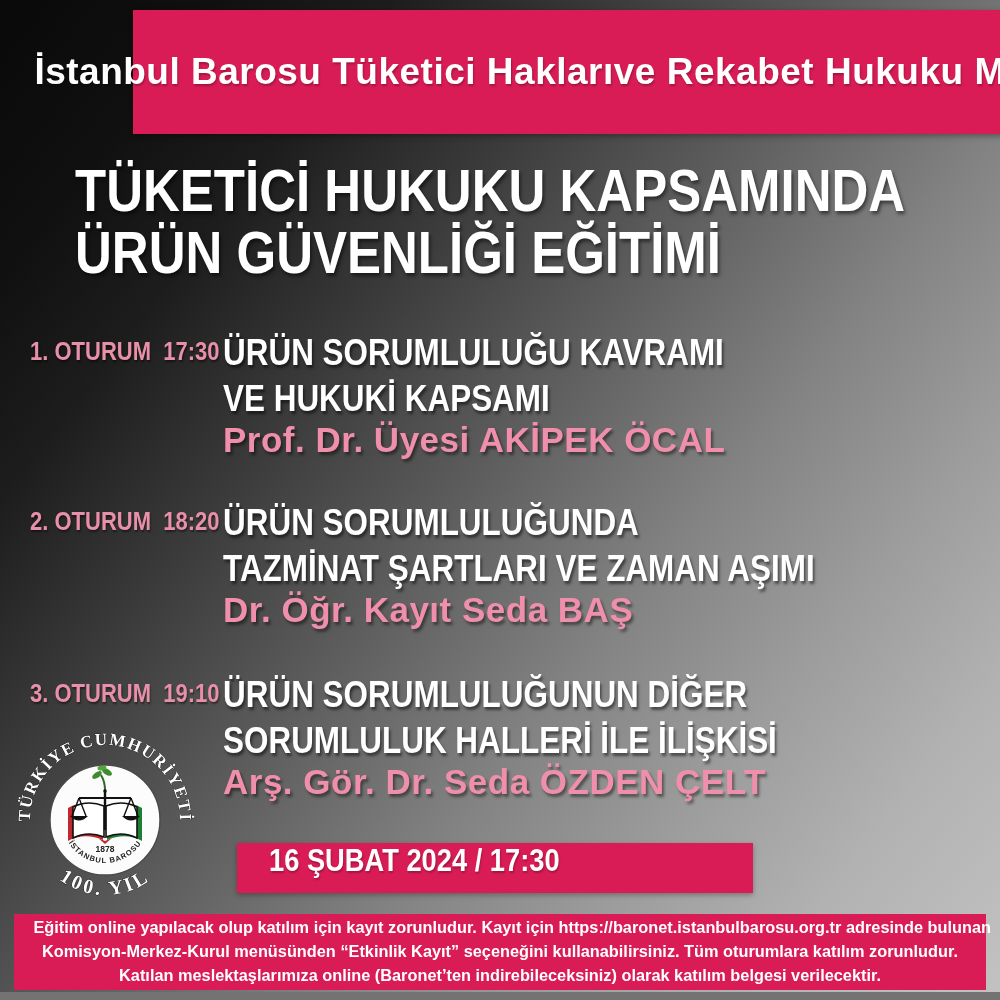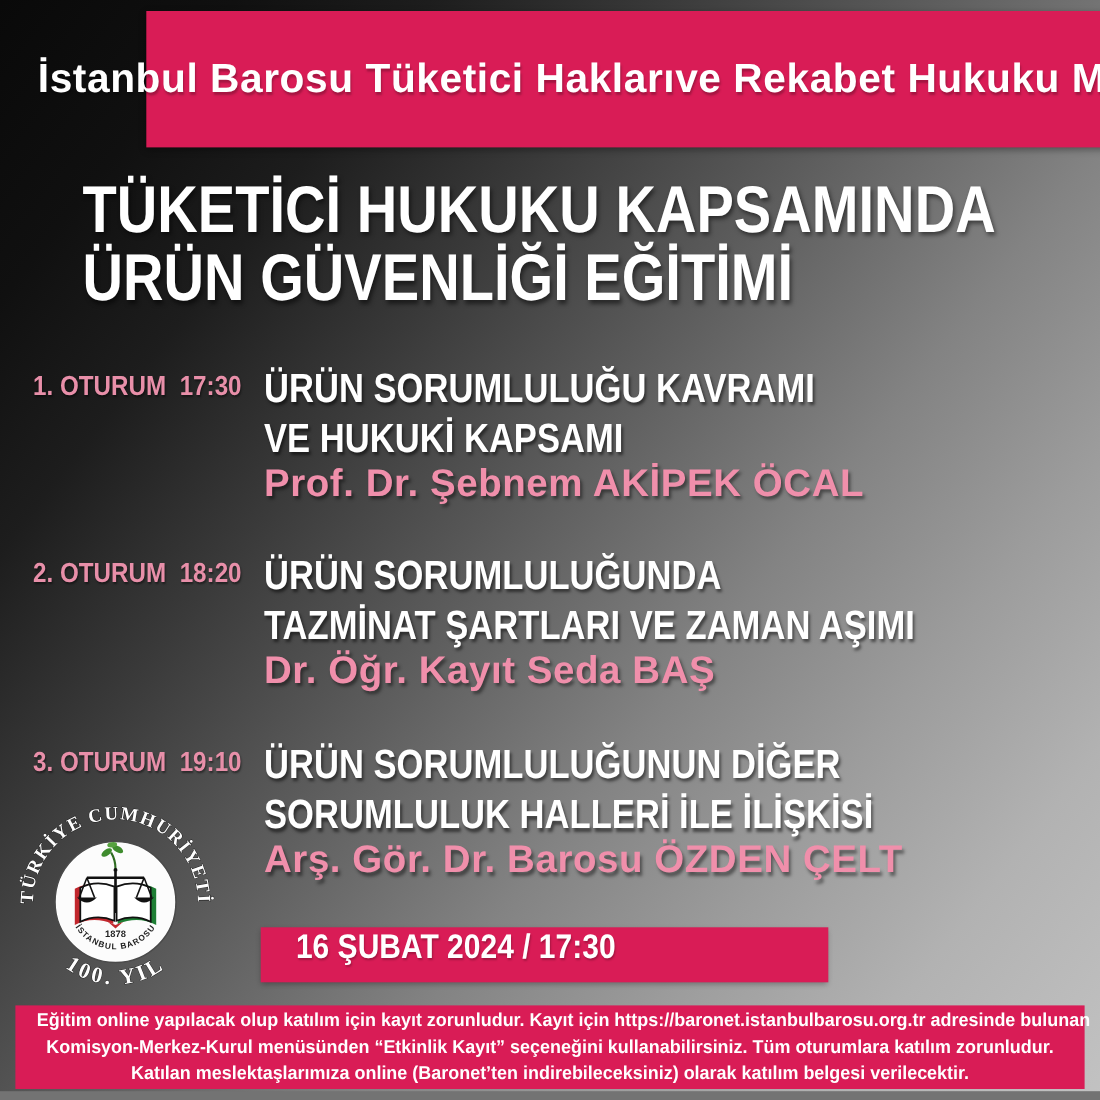--- a/index.html
+++ b/index.html
@@ -34,21 +34,21 @@
   
   .session{position:absolute;left:0;width:1000px;}
   #s1{top:330px;} #s2{top:500px;} #s3{top:672px;}
   .session-label{
     position:absolute;left:30px;top:7px;
     color:#E88FA9;font-size:25px;font-weight:bold;white-space:nowrap;
     transform:scaleX(0.88);transform-origin:0 50%;
     text-shadow:1px 2px 2px rgba(0,0,0,0.45);
   }
   .session-time{margin-left:14px;}
-  .session-content{position:absolute;left:240px;top:0;}
+  .session-content{position:absolute;left:223px;top:0;}
   .st-line{
     color:#ffffff;font-size:37px;font-weight:bold;line-height:46px;white-space:nowrap;
     transform:scaleX(0.85);transform-origin:0 50%;
     text-shadow:2px 3px 3px rgba(0,0,0,0.5);
   }
   .session-speaker{
     position:absolute;left:0;top:90px;
     color:#F08FAB;font-size:35px;font-weight:bold;letter-spacing:0.5px;white-space:nowrap;
     text-shadow:2px 3px 3px rgba(0,0,0,0.45);
   }
@@ -95,21 +95,21 @@
     <div class="title-line">ÜRÜN GÜVENLİĞİ EĞİTİMİ</div>
   </div>
 
   <div class="session" id="s1">
     <div class="session-label">
       <span>1. OTURUM</span><span class="session-time">17:30</span>
     </div>
     <div class="session-content">
       <div class="st-line">ÜRÜN SORUMLULUĞU KAVRAMI</div>
       <div class="st-line">VE HUKUKİ KAPSAMI</div>
-      <div class="session-speaker">Prof. Dr. Şebnem AKİPEK ÖCAL</div>
+      <div class="session-speaker">Prof. Dr. Üyesi AKİPEK ÖCAL</div>
     </div>
   </div>
 
   <div class="session" id="s2">
     <div class="session-label">
       <span>2. OTURUM</span><span class="session-time">18:20</span>
     </div>
     <div class="session-content">
       <div class="st-line">ÜRÜN SORUMLULUĞUNDA</div>
       <div class="st-line">TAZMİNAT ŞARTLARI VE ZAMAN AŞIMI</div>
@@ -117,21 +117,21 @@
     </div>
   </div>
 
   <div class="session" id="s3">
     <div class="session-label">
       <span>3. OTURUM</span><span class="session-time">19:10</span>
     </div>
     <div class="session-content">
       <div class="st-line">ÜRÜN SORUMLULUĞUNUN DİĞER</div>
       <div class="st-line">SORUMLULUK HALLERİ İLE İLİŞKİSİ</div>
-      <div class="session-speaker">Arş. Gör. Dr. Barosu ÖZDEN ÇELT</div>
+      <div class="session-speaker">Arş. Gör. Dr. Seda ÖZDEN ÇELT</div>
     </div>
   </div>
 
   <div class="logo-wrap">
     <svg width="180" height="180" viewBox="0 0 180 180">
       <defs>
         <path id="ringTop" d="M 15,90 A 75,75 0 1 1 165,90" fill="none"></path>
         <path id="ringBottom" d="M 15,90 A 75,75 0 0 0 165,90" fill="none"></path>
         <path id="innerArc" d="M 47,90 A 43,43 0 0 0 133,90" fill="none"></path>
       </defs>

